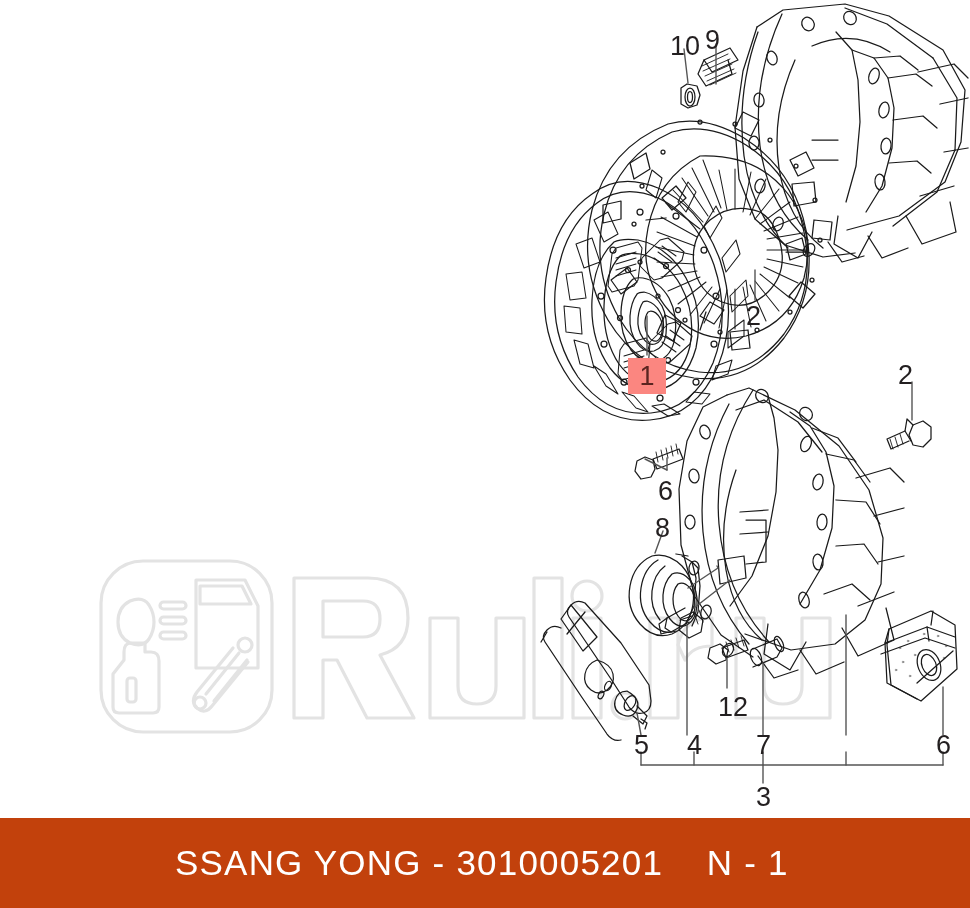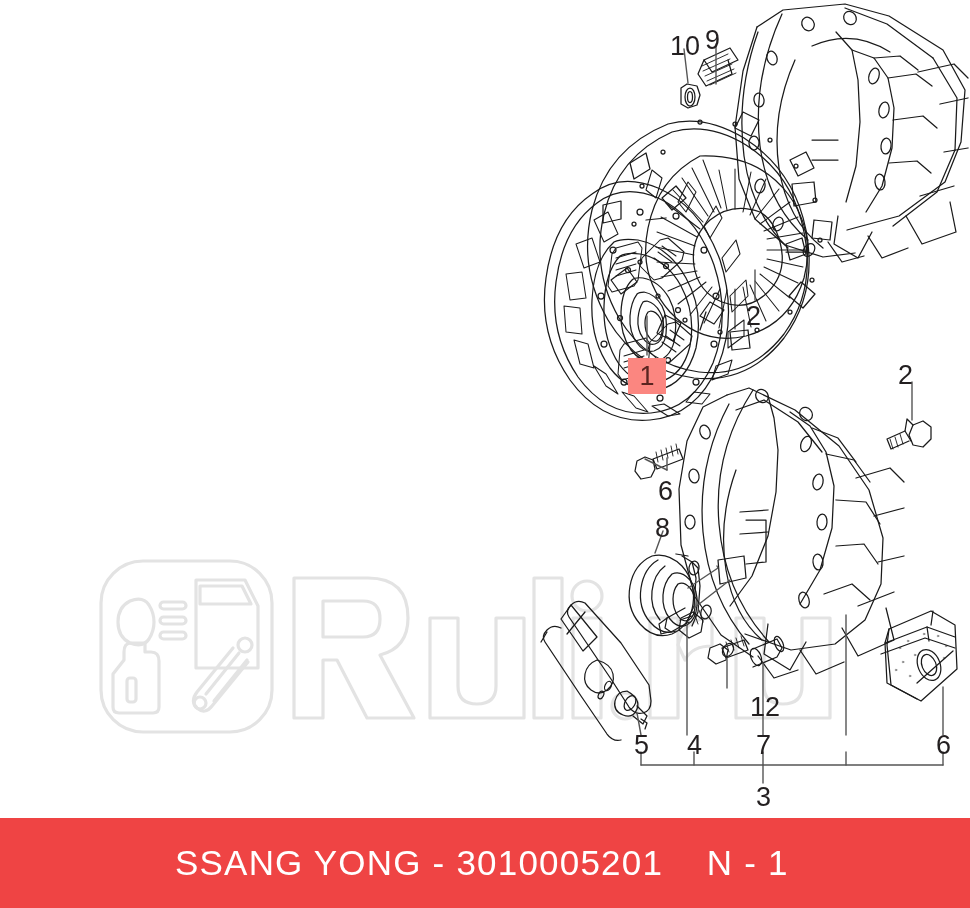--- a/index.html
+++ b/index.html
@@ -21,21 +21,21 @@
     letter-spacing:0px;white-space:nowrap;
   }
   .lbl.hl{
     background:#fb8680;color:#5a2420;
     padding:0;display:flex;align-items:center;justify-content:center;
     width:38px;height:36px;font-size:27px;
   }
 
   #footer{
     position:absolute;left:0;top:818px;width:970px;height:90px;
-    background:#ef4444;z-index:5;
+    background:#c2410c;z-index:5;
     display:flex;align-items:center;
   }
   #footer .ftxt{
     color:#ffffff;font-family:"Liberation Sans",sans-serif;
     font-size:35px;letter-spacing:1.2px;white-space:pre;
     margin-left:175px;font-weight:400;
   }
 </style>
 </head>
 <body>
@@ -465,21 +465,21 @@
   </svg>
 
   <div class="layer" id="labels">
     <div class="lbl" style="left:670px;top:33px;">10</div>
     <div class="lbl" style="left:705px;top:27px;">9</div>
     <div class="lbl" style="left:746px;top:303px;">2</div>
     <div class="lbl hl" style="left:628px;top:358px;">1</div>
     <div class="lbl" style="left:898px;top:362px;">2</div>
     <div class="lbl" style="left:658px;top:478px;">6</div>
     <div class="lbl" style="left:655px;top:515px;">8</div>
-    <div class="lbl" style="left:718px;top:694px;margin-left:32px;">12</div>
+    <div class="lbl" style="left:718px;top:694px;">12</div>
     <div class="lbl" style="left:634px;top:732px;">5</div>
     <div class="lbl" style="left:687px;top:732px;">4</div>
     <div class="lbl" style="left:756px;top:732px;">7</div>
     <div class="lbl" style="left:936px;top:732px;">6</div>
     <div class="lbl" style="left:756px;top:784px;">3</div>
   </div>
 
   <div id="footer">
     <span class="ftxt">SSANG YONG - 3010005201    N - 1</span>
   </div>

